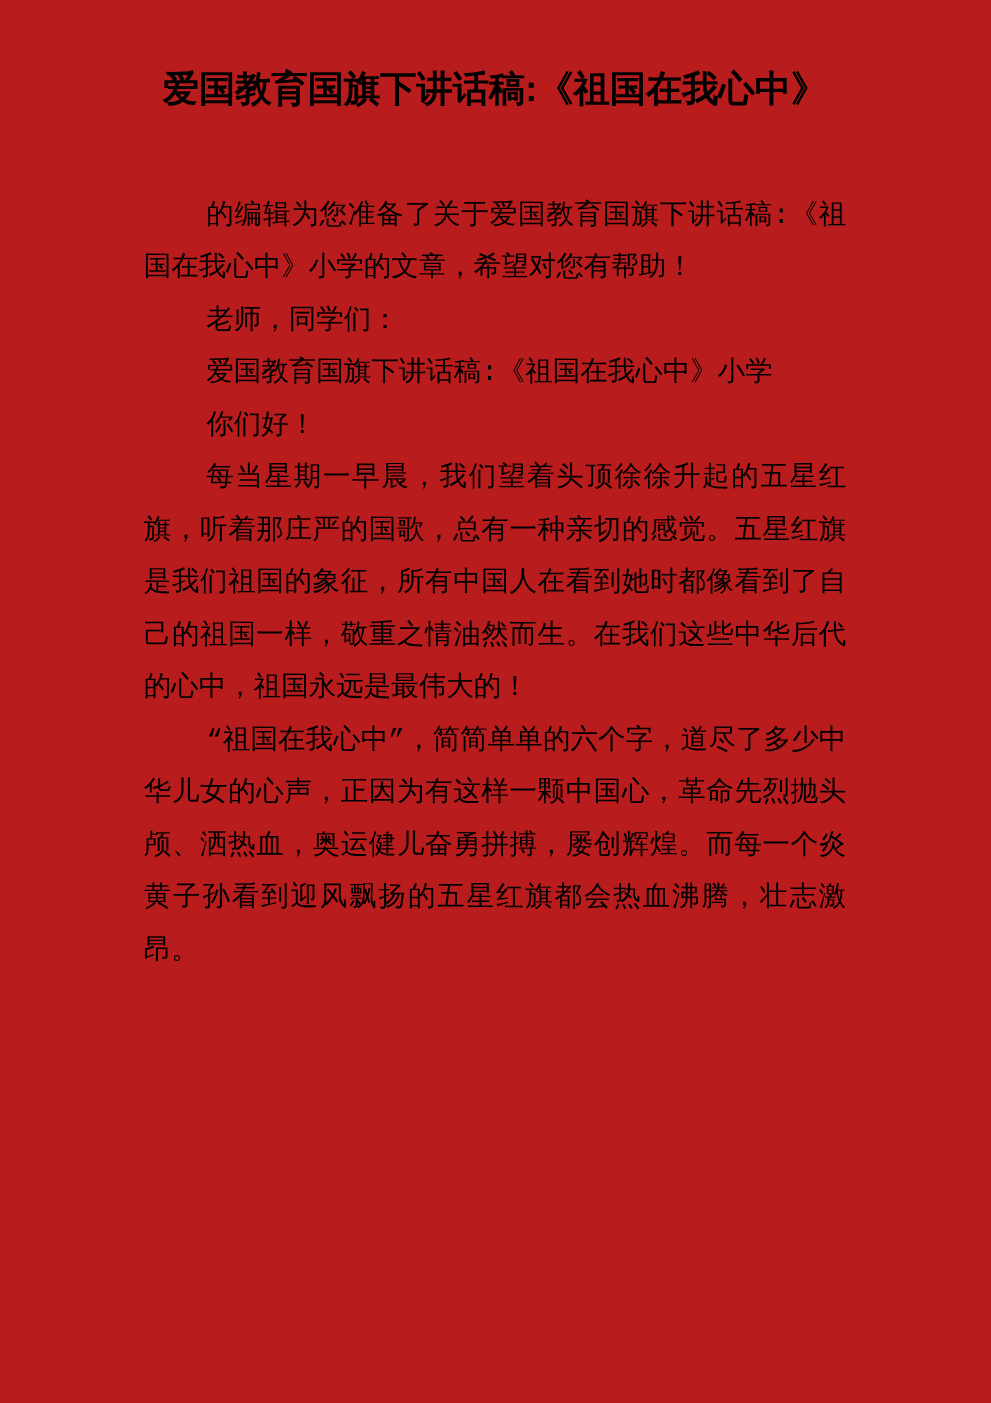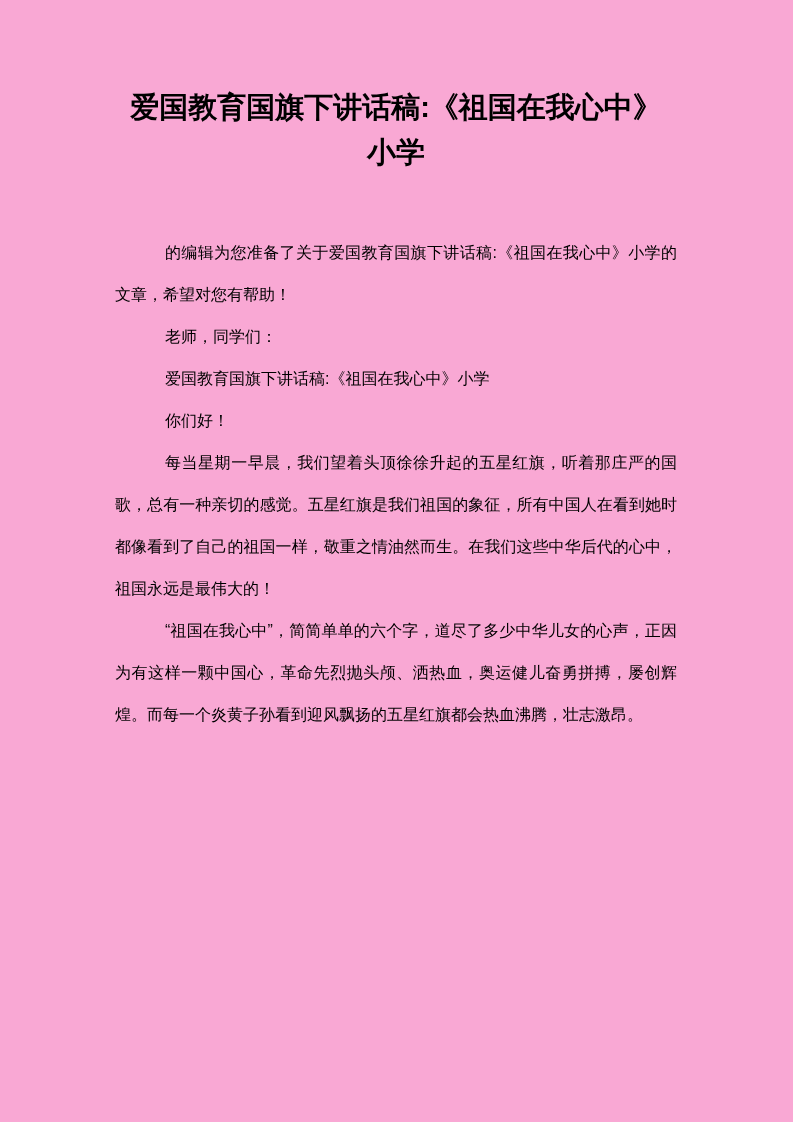--- a/index.html
+++ b/index.html
@@ -5,57 +5,56 @@
   html, body {
     margin: 0;
     padding: 0;
     background: #ffffff;
   }
   .page {
     position: relative;
     width: 793px;
     height: 1122px;
     margin: 0 auto;
-    background: #f9a8d4;
+    background: #b91c1c;
     overflow: hidden;
     box-sizing: border-box;
-    padding: 85px 116px 0 115px;
+    padding: 50px 116px 0 115px;
     color: #000000;
   }
   .doc-title {
     margin: 0 0 57px 0;
     font-family: "Liberation Sans", sans-serif;
     font-weight: bold;
     font-size: 29px;
     line-height: 45px;
     text-align: center;
     color: #000000;
   }
   .doc-title .title-line {
     display: block;
   }
   .doc-body p {
     margin: 0;
-    font-family: Liberation Sans, sans-serif;
-    font-size: 16px;
+    font-family: Liberation Mono, monospace;
+    font-size: 22px;
     line-height: 42px;
     text-align: justify;
     text-indent: 50px;
     color: #000000;
     word-break: normal;
   }
 </style>
 </head>
 <body>
 
 <div class="page">
 
   <h1 class="doc-title">
     <span class="title-line">爱国教育国旗下讲话稿:《祖国在我心中》</span>
-    <span class="title-line">小学</span>
   </h1>
 
   <div class="doc-body">
     <p>的编辑为您准备了关于爱国教育国旗下讲话稿:《祖国在我心中》小学的文章，希望对您有帮助！</p>
     <p>老师，同学们：</p>
     <p>爱国教育国旗下讲话稿:《祖国在我心中》小学</p>
     <p>你们好！</p>
     <p>每当星期一早晨，我们望着头顶徐徐升起的五星红旗，听着那庄严的国歌，总有一种亲切的感觉。五星红旗是我们祖国的象征，所有中国人在看到她时都像看到了自己的祖国一样，敬重之情油然而生。在我们这些中华后代的心中，祖国永远是最伟大的！</p>
     <p>“祖国在我心中”，简简单单的六个字，道尽了多少中华儿女的心声，正因为有这样一颗中国心，革命先烈抛头颅、洒热血，奥运健儿奋勇拼搏，屡创辉煌。而每一个炎黄子孙看到迎风飘扬的五星红旗都会热血沸腾，壮志激昂。</p>
   </div>

